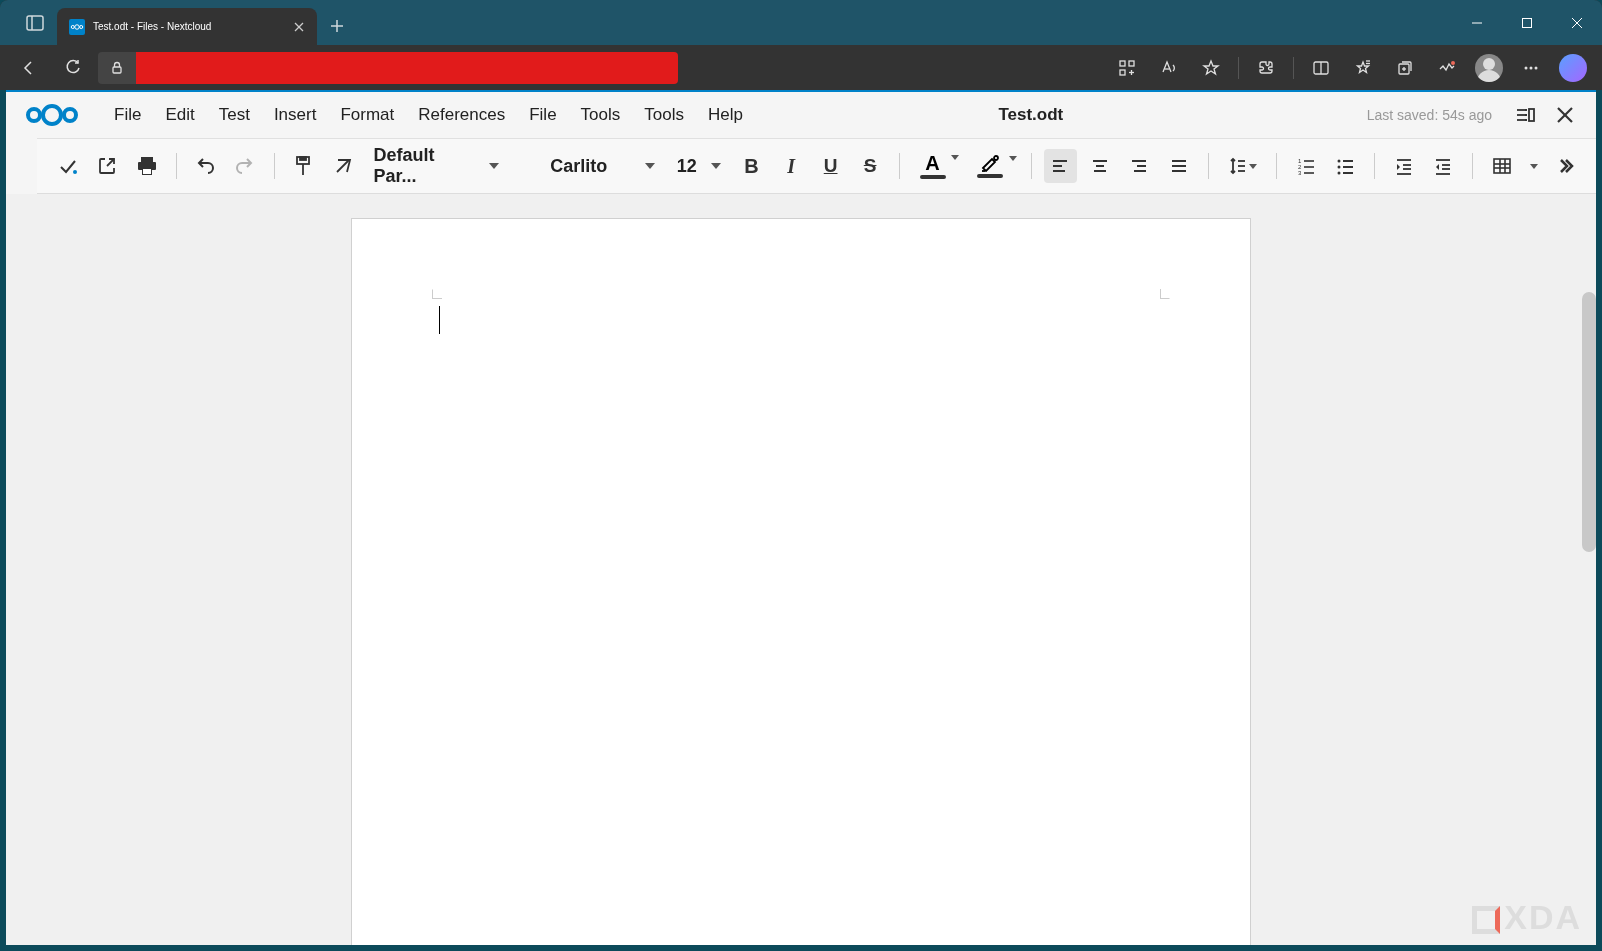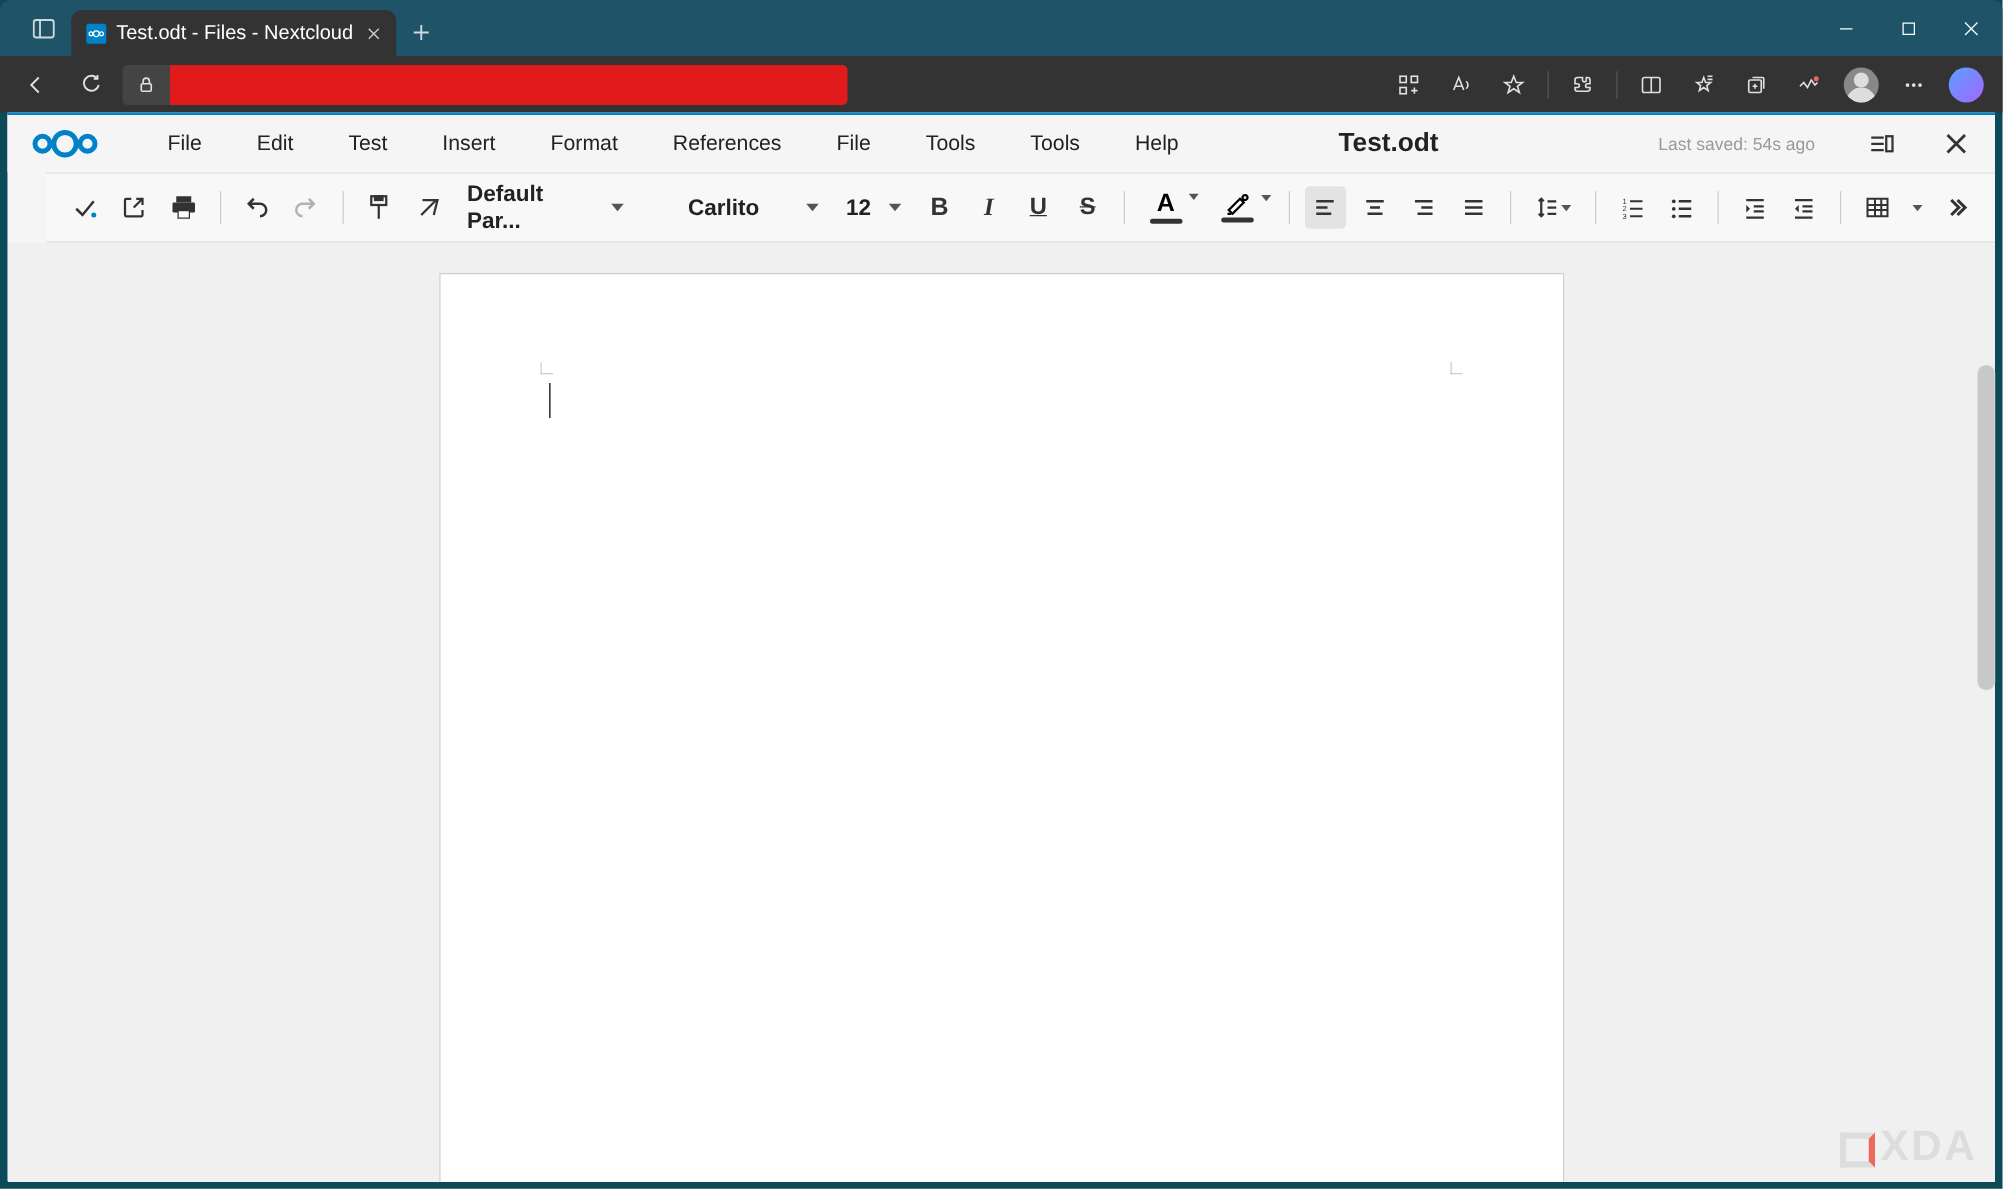--- a/index.html
+++ b/index.html
@@ -3,21 +3,21 @@
 <meta charset="utf-8">
 <style>
 * { margin:0; padding:0; box-sizing:border-box; }
 body { font-family:"Segoe UI",Arial,sans-serif; width:1602px; height:951px; overflow:hidden; background:#0c4a5a; border-radius:8px; position:relative; }
 
 
 .browser-chrome { width:100%; height:90px; background:#333333; display:flex; flex-direction:column; }
 .titlebar { height:45px; background:#1f5468; display:flex; align-items:stretch; }
 .tab-strip-lead { width:12px; }
 .sidebar-toggle { width:45px; display:flex; align-items:center; justify-content:center; color:#cfd8dc; }
-.tab { width:260px; margin-top:8px; background:#333333; border-radius:8px 8px 0 0; display:flex; align-items:center; padding:0 10px 0 12px; gap:8px; color:#fff; font-size:16px; }
+.tab { width:260px; margin-top:8px; background:#333333; border-radius:8px 8px 0 0; display:flex; align-items:center; padding:0 10px 0 12px; gap:8px; color:#fff; font-size:10px; }
 .tab .favicon { width:16px; height:16px; background:#0082c9; border-radius:2px; display:flex; align-items:center; justify-content:center; }
 .tab .favicon svg { width:14px; height:14px; }
 .tab .title { flex:1; white-space:nowrap; overflow:hidden; text-overflow:ellipsis; }
 .tab .close { width:16px; height:16px; color:#ccc; display:flex; align-items:center; justify-content:center; }
 .new-tab { width:40px; display:flex; align-items:center; justify-content:center; color:#cfd8dc; margin-top:6px; }
 .titlebar-spacer { flex:1; }
 .win-controls { display:flex; }
 .win-btn { width:50px; display:flex; align-items:center; justify-content:center; color:#fff; }
 
 .nav-row { height:45px; background:#333333; display:flex; align-items:center; padding:0 10px; gap:6px; }
@@ -30,24 +30,24 @@
 .nav-icon { width:38px; height:38px; display:flex; align-items:center; justify-content:center; color:#e0e0e0; }
 .nav-sep { width:1px; height:22px; background:#555; margin:0 4px; }
 .avatar { width:28px; height:28px; border-radius:50%; background:#888; position:relative; overflow:hidden; }
 .avatar::before { content:""; position:absolute; width:12px; height:12px; background:#ddd; border-radius:50%; top:4px; left:8px; }
 .avatar::after { content:""; position:absolute; width:24px; height:24px; background:#ddd; border-radius:50%; top:16px; left:2px; }
 .copilot { width:28px; height:28px; border-radius:50%; background:linear-gradient(135deg,#5aa0ff,#a566ff); }
 
 
 .app { position:absolute; top:90px; left:6px; right:6px; bottom:6px; background:#f5f5f5; border-top:2px solid #0082c9; display:flex; flex-direction:column; }
 
-.menubar { height:46px; display:flex; align-items:center; padding:0 14px; gap:20px; background:#f5f5f5; }
+.menubar { height:46px; display:flex; align-items:center; padding:0 14px; gap:0; background:#f5f5f5; }
 .nc-logo { width:64px; height:32px; display:flex; align-items:center; justify-content:center; margin-right:18px; }
 .menu-item { padding:6px 12px; font-size:17px; color:#222; cursor:pointer; }
-.doc-title-wrap { flex:1; text-align:center; font-weight:600; color:#222; font-size:21px; position:relative; left:-30px; }
+.doc-title-wrap { flex:1; text-align:center; font-weight:600; color:#222; font-size:17px; position:relative; left:-30px; }
 .save-status { font-size:14px; color:#999; padding-right:10px; }
 .menubar-icon { width:34px; height:34px; display:flex; align-items:center; justify-content:center; color:#333; margin-left:6px; }
 
 .toolbar { height:56px; border-top:1px solid #e0e0e0; border-bottom:1px solid #ddd; display:flex; align-items:center; padding:0 14px; gap:6px; background:#f8f8f8;margin-left:31px; }
 .tb-btn { width:34px; height:34px; display:flex; align-items:center; justify-content:center; color:#333; border-radius:4px; }
 .tb-btn.active { background:#e3e3e3; }
 .tb-sep { width:1px; height:26px; background:#ccc; margin:0 6px; }
 .tb-dd { display:flex; align-items:center; gap:8px; padding:4px 8px; font-size:18px; font-weight:600; color:#222; min-width:130px; justify-content:space-between; }
 .tb-dd.font { min-width:150px; }
 .tb-dd.size { min-width:60px; }

